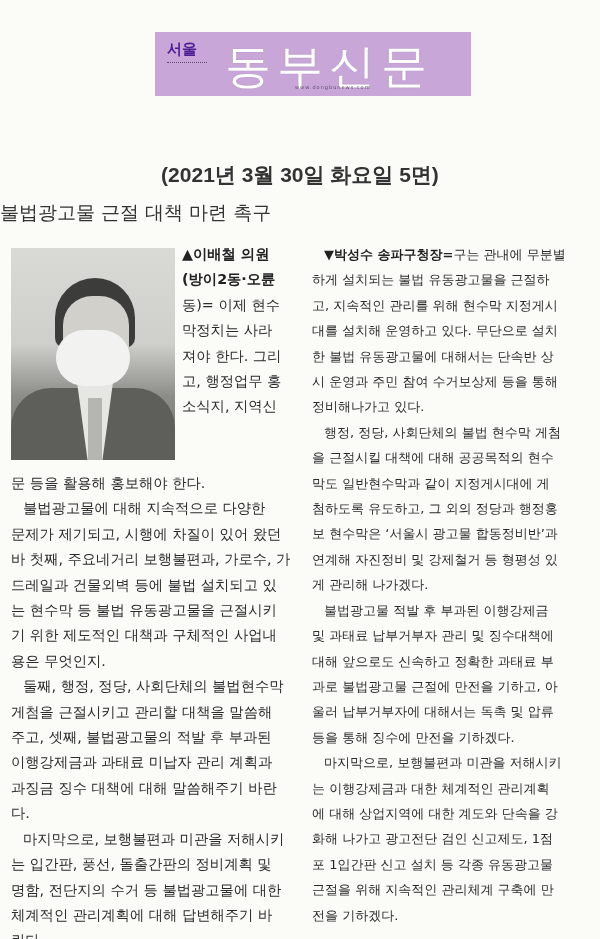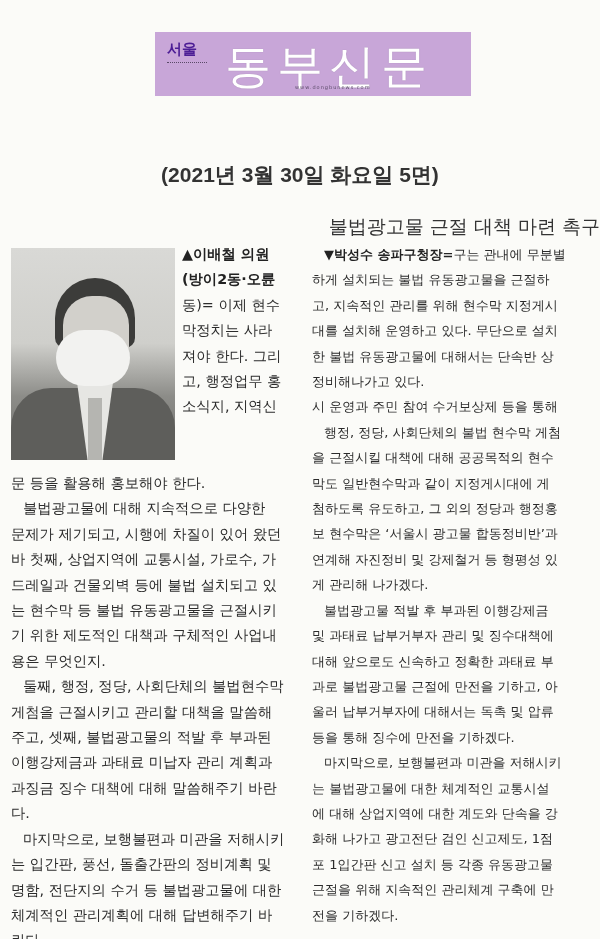--- a/index.html
+++ b/index.html
@@ -35,23 +35,22 @@
     font-size: 5px; color: #5a4a68; letter-spacing: 1px;
   }
   .dateline {
     position: absolute; left: 0; width: 600px; top: 133px;
     text-align: center; font-size: 21px; font-weight: bold; color: #333;
     font-family: "Liberation Sans", sans-serif;
     margin-top: 28px;
   }
   .headline {
     position: absolute; left: 0; width: 600px; top: 200px;
-    text-align: right; font-size: 19px; color: #333;
+    text-align: left; font-size: 19px; color: #333;
     font-family: "DejaVu Serif", serif;
-    margin-top: 14px;
   }
   .photo {
     position: absolute; left: 11px; top: 248px; width: 164px; height: 212px;
     background: linear-gradient(180deg, #d9d9d6 0%, #cfcfcb 45%, #8c8c88 70%, #6f6f6c 100%);
     overflow: hidden;
   }
   .photo .hair {
     position: absolute; left: 44px; top: 30px; width: 80px; height: 70px;
     background: #3c3c3a; border-radius: 40px 40px 10px 10px;
   }
@@ -119,21 +118,21 @@
   <span class="line">막정치는 사라</span>
   <span class="line">져야 한다. 그리</span>
   <span class="line">고, 행정업무 홍</span>
   <span class="line">소식지, 지역신</span>
 </div>
 
 <div class="col-left-head" style="top:471px">
   <span class="line">문 등을 활용해 홍보해야 한다.</span>
   <span class="line indent">불법광고물에 대해 지속적으로 다양한</span>
   <span class="line">문제가 제기되고, 시행에 차질이 있어 왔던</span>
-  <span class="line">바 첫째, 상업지역에 교통시설, 가로수, 가</span>
+  <span class="line">바 첫째, 주요네거리 보행불편과, 가로수, 가</span>
   <span class="line">드레일과 건물외벽 등에 불법 설치되고 있</span>
   <span class="line">는 현수막 등 불법 유동광고물을 근절시키</span>
   <span class="line">기 위한 제도적인 대책과 구체적인 사업내</span>
   <span class="line">용은 무엇인지.</span>
   <span class="line indent">둘째, 행정, 정당, 사회단체의 불법현수막</span>
   <span class="line">게첨을 근절시키고 관리할 대책을 말씀해</span>
   <span class="line">주고, 셋째, 불법광고물의 적발 후 부과된</span>
   <span class="line">이행강제금과 과태료 미납자 관리 계획과</span>
   <span class="line">과징금 징수 대책에 대해 말씀해주기 바란</span>
   <span class="line">다.</span>
@@ -143,35 +142,35 @@
   <span class="line">체계적인 관리계획에 대해 답변해주기 바</span>
   <span class="line">란다.</span>
 </div>
 
 <div class="col-right">
   <span class="line indent"><span class="bold">▼박성수 송파구청장=</span><span>구는 관내에 무분별</span></span>
   <span class="line">하게 설치되는 불법 유동광고물을 근절하</span>
   <span class="line">고, 지속적인 관리를 위해 현수막 지정게시</span>
   <span class="line">대를 설치해 운영하고 있다. 무단으로 설치</span>
   <span class="line">한 불법 유동광고물에 대해서는 단속반 상</span>
+  <span class="line">시 운영과 주민 참여 수거보상제 등을 통해</span>
   <span class="line">정비해나가고 있다.</span>
-  <span class="line">시 운영과 주민 참여 수거보상제 등을 통해</span>
   <span class="line indent">행정, 정당, 사회단체의 불법 현수막 게첨</span>
   <span class="line">을 근절시킬 대책에 대해 공공목적의 현수</span>
   <span class="line">막도 일반현수막과 같이 지정게시대에 게</span>
   <span class="line">첨하도록 유도하고, 그 외의 정당과 행정홍</span>
   <span class="line">보 현수막은 ‘서울시 광고물 합동정비반’과</span>
   <span class="line">연계해 자진정비 및 강제철거 등 형평성 있</span>
   <span class="line">게 관리해 나가겠다.</span>
   <span class="line indent">불법광고물 적발 후 부과된 이행강제금</span>
   <span class="line">및 과태료 납부거부자 관리 및 징수대책에</span>
   <span class="line">대해 앞으로도 신속하고 정확한 과태료 부</span>
   <span class="line">과로 불법광고물 근절에 만전을 기하고, 아</span>
   <span class="line">울러 납부거부자에 대해서는 독촉 및 압류</span>
   <span class="line">등을 통해 징수에 만전을 기하겠다.</span>
   <span class="line indent">마지막으로, 보행불편과 미관을 저해시키</span>
-  <span class="line">는 불법광고물에 대한 체계적인 교통시설</span>
+  <span class="line">는 이행강제금과 대한 체계적인 관리계획</span>
   <span class="line">에 대해 상업지역에 대한 계도와 단속을 강</span>
   <span class="line">화해 나가고 광고전단 검인 신고제도, 1점</span>
   <span class="line">포 1입간판 신고 설치 등  각종 유동광고물</span>
   <span class="line">근절을 위해 지속적인 관리체계 구축에 만</span>
   <span class="line">전을 기하겠다.</span>
 </div>
 
 </body></html>

